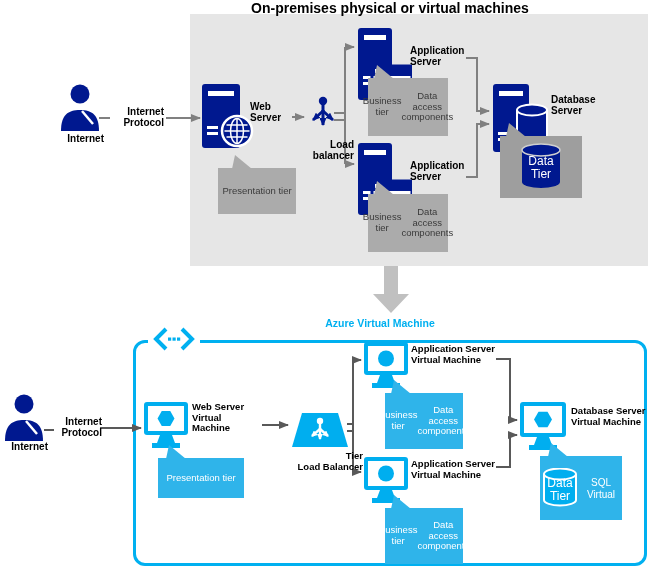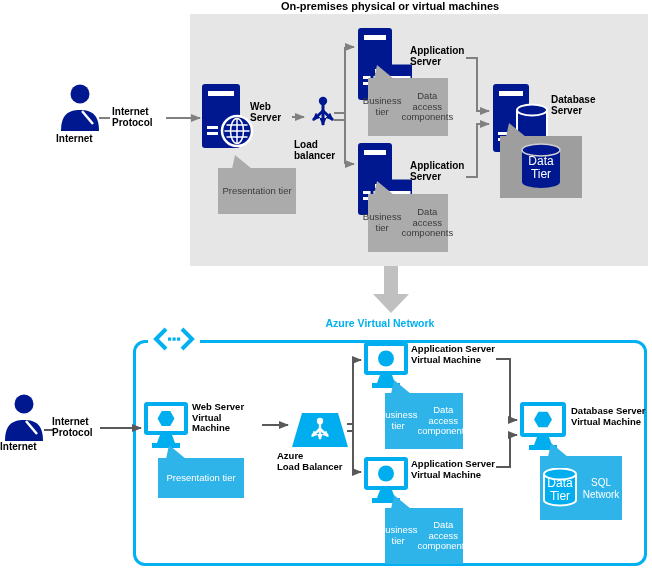--- a/index.html
+++ b/index.html
@@ -1,24 +1,24 @@
 <!DOCTYPE html>
 <html><head>
 <meta charset="utf-8">
 <style>
   html,body{margin:0;padding:0;background:#fff;}
   #stage{position:relative;width:652px;height:574px;background:#fff;overflow:hidden;
          font-family:"Liberation Sans",sans-serif;-webkit-font-smoothing:antialiased;}
   .abs{position:absolute;}
   .panel{position:absolute;background:#E6E6E6;}
   .azure-box{position:absolute;border:3px solid #00B0F0;border-radius:12px;background:transparent;}
-  .title{position:absolute;font-weight:bold;font-size:11px;color:#000;text-align:center;white-space:nowrap;}
+  .title{position:absolute;font-weight:bold;font-size:14px;color:#000;text-align:center;white-space:nowrap;}
   .title-azure{color:#00B0F0;font-size:10.5px;}
   .lbl{position:absolute;font-weight:bold;font-size:10px;line-height:1.12;color:#000;}
-  .lbl.c{text-align:left;}
+  .lbl.c{text-align:right;}
   .lbl.s{font-size:9.5px;}
   .lbl span{display:block;}
   .callout{position:absolute;display:flex;flex-direction:row;align-items:center;justify-content:center;
            font-size:9.5px;line-height:1.15;text-align:center;}
   .callout.gray{background:#ABABAB;color:#3A3A3A;}
   .callout.gray2{background:#9E9E9E;color:#fff;}
   .callout.cyan{background:#2FB4EA;color:#fff;}
   .callout .sep{width:84%;border-top:1px solid #D6D6D6;margin:3px auto;}
   .callout.cyan .sep{border-top:1.5px solid #fff;}
   .tail{position:absolute;width:20px;height:14px;top:-13px;}
@@ -30,21 +30,21 @@
 </style>
 </head>
 <body>
 
 <div id="stage">
 
   <div class="panel" style="left:190px;top:14px;width:458px;height:252px;"></div>
   <div class="azure-box" style="left:133px;top:340px;width:508px;height:220px;"></div>
 
   <div class="title" style="left:240px;top:0px;width:300px;">On-premises physical or virtual machines</div>
-  <div class="title title-azure" style="left:305px;top:317px;width:150px;">Azure Virtual Network</div>
+  <div class="title title-azure" style="left:305px;top:317px;width:150px;">Azure Virtual Machine</div>
 
   <svg class="abs" style="left:0;top:0;" width="652" height="574" viewBox="0 0 652 574">
     <defs>
       <marker id="mg" markerUnits="userSpaceOnUse" markerWidth="10" markerHeight="8" refX="9" refY="4" orient="auto">
         <path d="M0,0 L10,4 L0,8 Z" fill="#808080"></path>
         </marker>
       <marker id="md" markerUnits="userSpaceOnUse" markerWidth="10" markerHeight="8" refX="9" refY="4" orient="auto">
         <path d="M0,0 L10,4 L0,8 Z" fill="#595959"></path>
         </marker>
     </defs>
@@ -242,21 +242,21 @@
     <polygon points="11,1 47,1 57,35 1,35" fill="#00AEEF"></polygon>
     <circle cx="29" cy="9" r="3.2" fill="#fff"></circle>
     <g stroke="#fff" stroke-width="2.4" fill="none">
       <path d="M29,11 V18"></path>
       <path d="M29,17 L21,24" marker-end="url(#mw)"></path>
       <path d="M29,17 L37,24" marker-end="url(#mw)"></path>
       <path d="M29,16 V27" marker-end="url(#mw)"></path>
     </g>
   </svg>
   <div class="lbl c s" style="left:277px;top:451px;width:86px;">
-    <span>Azure</span>
+    <span>Tier</span>
     <span>Load Balancer</span>
   </div>
 
   <svg class="abs" style="left:363px;top:341px;" width="46" height="50" viewBox="0 0 46 50">
     <rect x="1" y="1" width="44" height="33" rx="3" fill="#00AEEF"></rect>
     <rect x="5" y="5" width="36" height="25" fill="#fff"></rect>
     <circle cx="23" cy="17.5" r="8" fill="#00AEEF"></circle>
     <polygon points="17,34 29,34 32,42 14,42" fill="#00AEEF"></polygon>
     <rect x="9" y="42" width="28" height="5" fill="#00AEEF"></rect>
   </svg>
@@ -309,16 +309,16 @@
     <svg class="tail" style="left:8px;" width="20" height="14" viewBox="0 0 20 14">
       <polygon points="3,0 20,14 0,14" fill="#2FB4EA"></polygon>
       </svg>
     <div class="cylwrap">
       <svg width="40" height="40" viewBox="0 0 40 40">
         <path d="M4,6 V32 A16,5.5 0 0 0 36,32 V6" fill="#00AEEF" stroke="#fff" stroke-width="2"></path>
         <ellipse cx="20" cy="6" rx="16" ry="5.5" fill="#00AEEF" stroke="#fff" stroke-width="2"></ellipse>
       </svg>
       <div class="cyltext" style="top:9px;">Data Tier</div>
     </div>
-    <span style="font-size:10px;margin-top:1px;">SQL Network</span>
+    <span style="font-size:10px;margin-top:1px;">SQL Virtual</span>
   </div>
 
 </div>
 
 </body></html>

